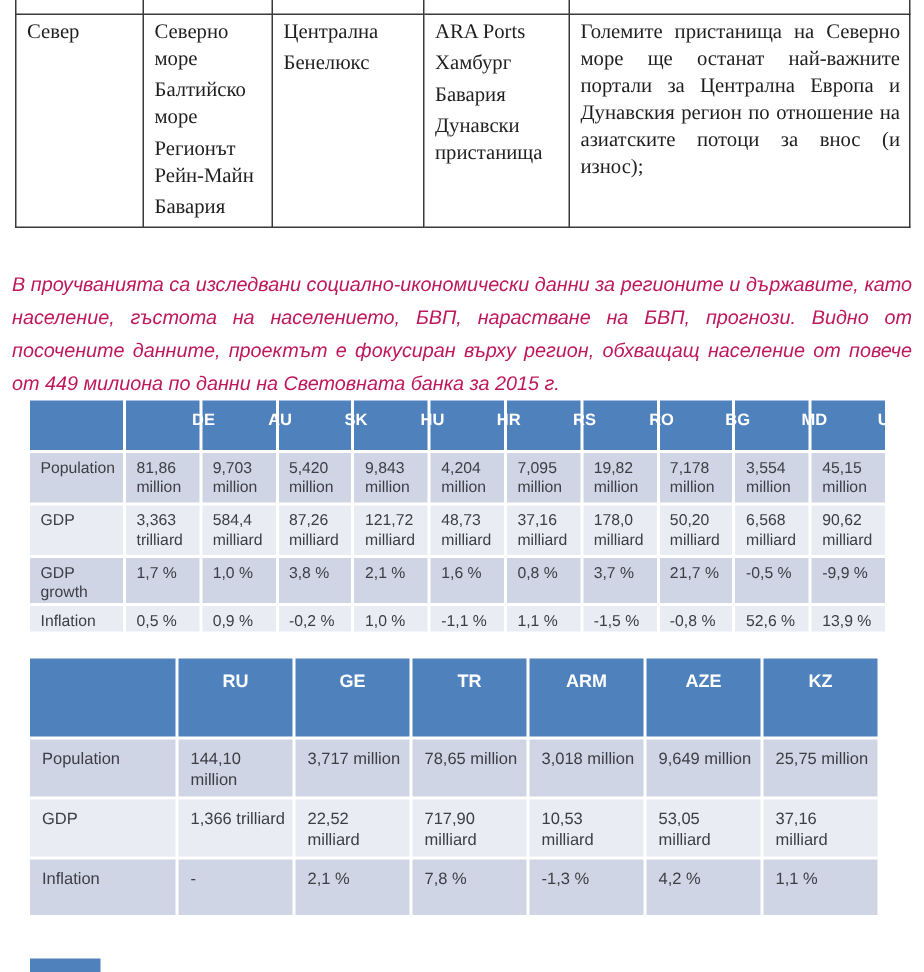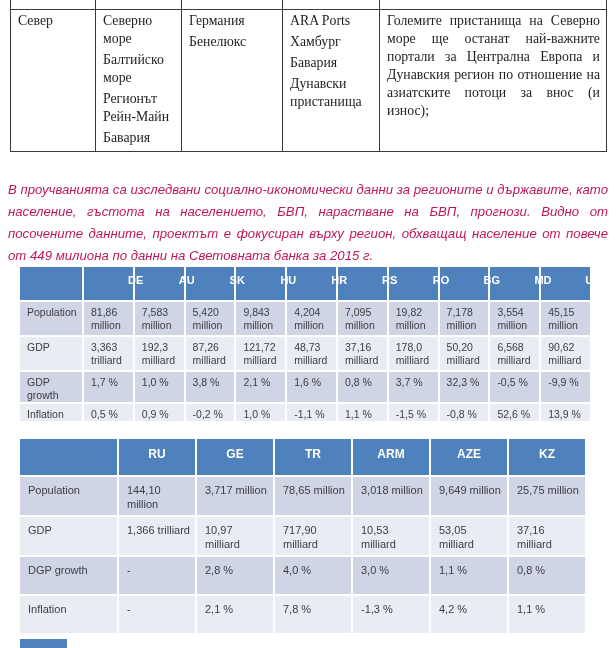--- a/index.html
+++ b/index.html
@@ -26,21 +26,21 @@
   .data-table td { color:#3d3d44; vertical-align:top; background:#e9ecf3; }
   .data-table tbody tr:nth-child(odd) td { background:#cfd5e4; }
 
   .t1 { left:18px; top:265px; width:574px; font-size:10.5px; }
   .t1 th { height:33px; padding-top:7px; font-size:11px;padding-left:44px; }
   .t1 th:first-child { width:62px; }
   .t1 td { padding:4px 2px 3px 7px; line-height:13px; }
   .t1 tbody tr:nth-child(3) td, .t1 tbody tr:nth-child(4) td { padding-bottom:0; }
 
   .t2 { left:18px; top:437px; width:569px; font-size:11px; }
-  .t2 th { height:36px; padding-top:8px; font-size:12px; }
+  .t2 th { height:52px; padding-top:8px; font-size:12px; }
   .t2 th:first-child { width:97px; }
   .t2 td { padding:6px 4px 4px 8px; line-height:14px; }
   .t2 tbody tr:nth-child(3) td, .t2 tbody tr:nth-child(4) td { padding-bottom:17px; }
 
   
   .frag { position:absolute; left:20px; top:639px; width:47px; height:9px; background:#4f81bd; }
 </style>
 </head>
 <body>
 
@@ -66,21 +66,21 @@
       <td>
         <div class="item">Север</div>
       </td>
       <td>
         <div class="item">Северно море</div>
         <div class="item">Балтийско море</div>
         <div class="item">Регионът Рейн-Майн</div>
         <div class="item">Бавария</div>
       </td>
       <td>
-        <div class="item">Германия</div>
+        <div class="item">Централна</div>
         <div class="item">Бенелюкс</div>
       </td>
       <td>
         <div class="item">ARA Ports</div>
         <div class="item">Хамбург</div>
         <div class="item">Бавария</div>
         <div class="item">Дунавски пристанища</div>
       </td>
       <td class="desc">Големите пристанища на Северно море ще останат най-важните портали за Централна Европа и Дунавския регион по отношение на азиатските потоци за внос (и износ);</td>
     </tr>
@@ -102,53 +102,53 @@
           <th>RO</th>
           <th>BG</th>
           <th>MD</th>
           <th>UA</th>
         </tr>
       </thead>
       <tbody>
         <tr>
           <td>Population</td>
           <td>81,86 million</td>
-          <td>7,583 million</td>
+          <td>9,703 million</td>
           <td>5,420 million</td>
           <td>9,843 million</td>
           <td>4,204 million</td>
           <td>7,095 million</td>
           <td>19,82 million</td>
           <td>7,178 million</td>
           <td>3,554 million</td>
           <td>45,15 million</td>
         </tr>
         <tr>
           <td>GDP</td>
           <td>3,363 trilliard</td>
-          <td>192,3 milliard</td>
+          <td>584,4 milliard</td>
           <td>87,26 milliard</td>
           <td>121,72 milliard</td>
           <td>48,73 milliard</td>
           <td>37,16 milliard</td>
           <td>178,0 milliard</td>
           <td>50,20 milliard</td>
           <td>6,568 milliard</td>
           <td>90,62 milliard</td>
         </tr>
         <tr>
           <td>GDP growth</td>
           <td>1,7 %</td>
           <td>1,0 %</td>
           <td>3,8 %</td>
           <td>2,1 %</td>
           <td>1,6 %</td>
           <td>0,8 %</td>
           <td>3,7 %</td>
-          <td>32,3 %</td>
+          <td>21,7 %</td>
           <td>-0,5 %</td>
           <td>-9,9 %</td>
         </tr>
         <tr>
           <td>Inflation</td>
           <td>0,5 %</td>
           <td>0,9 %</td>
           <td>-0,2 %</td>
           <td>1,0 %</td>
           <td>-1,1 %</td>
@@ -179,34 +179,25 @@
           <td>144,10 million</td>
           <td>3,717 million</td>
           <td>78,65 million</td>
           <td>3,018 million</td>
           <td>9,649 million</td>
           <td>25,75 million</td>
         </tr>
         <tr>
           <td>GDP</td>
           <td>1,366 trilliard</td>
-          <td>10,97 milliard</td>
+          <td>22,52 milliard</td>
           <td>717,90 milliard</td>
           <td>10,53 milliard</td>
           <td>53,05 milliard</td>
           <td>37,16 milliard</td>
-        </tr>
-        <tr>
-          <td>DGP growth</td>
-          <td>-</td>
-          <td>2,8 %</td>
-          <td>4,0 %</td>
-          <td>3,0 %</td>
-          <td>1,1 %</td>
-          <td>0,8 %</td>
         </tr>
         <tr>
           <td>Inflation</td>
           <td>-</td>
           <td>2,1 %</td>
           <td>7,8 %</td>
           <td>-1,3 %</td>
           <td>4,2 %</td>
           <td>1,1 %</td>
         </tr>

